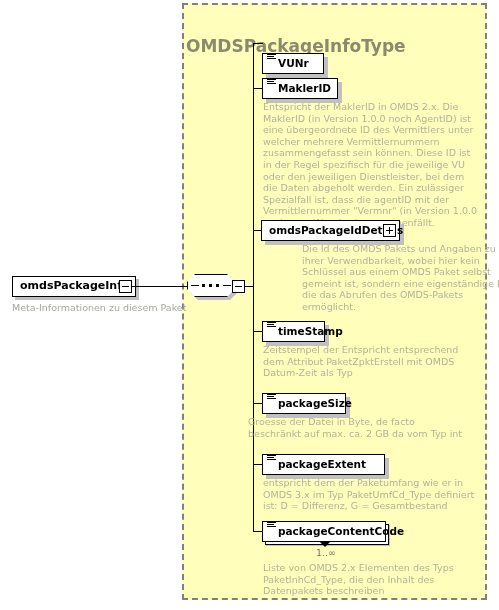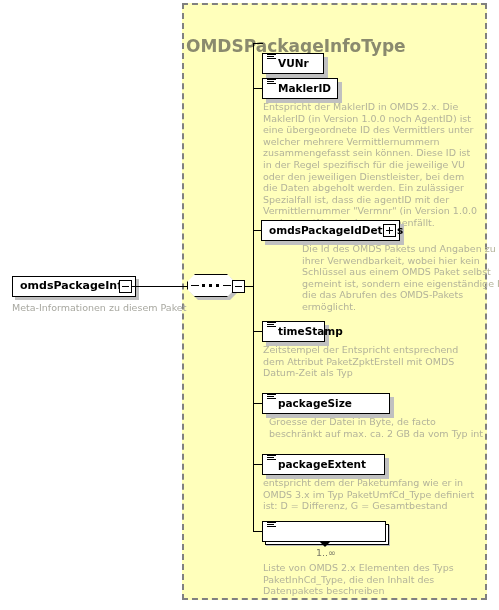--- a/index.html
+++ b/index.html
@@ -341,31 +341,31 @@
   <div class="body"></div>
   <div class="glyph">
       <i></i>
       <i></i>
       <i></i>
     </div>
   <div class="label">timeStamp</div>
 </div>
 <div class="doc" style="left:263px; top:344px; width:216px;">Zeitstempel der Entspricht entsprechend dem Attribut PaketZpktErstell mit OMDS Datum-Zeit als Typ</div>
 
-<div class="el" style="left:262px; top:393px; width:84px;padding-left:44px;">
+<div class="el" style="left:262px; top:393px; width:84px;">
   <div class="shadow"></div>
   <div class="body"></div>
   <div class="glyph">
       <i></i>
       <i></i>
       <i></i>
     </div>
   <div class="label">packageSize</div>
 </div>
-<div class="doc" style="left:269px; top:416px; width:216px;">Groesse der Datei in Byte, de facto beschränkt auf max. ca. 2 GB da vom Typ int</div>
+<div class="doc" style="left:248px; top:416px; width:216px;">Groesse der Datei in Byte, de facto beschränkt auf max. ca. 2 GB da vom Typ int</div>
 
 <div class="el" style="left:262px; top:454px; width:96px;padding-left:27px;">
   <div class="shadow"></div>
   <div class="body"></div>
   <div class="glyph">
       <i></i>
       <i></i>
       <i></i>
     </div>
   <div class="label">packageExtent</div>
@@ -374,18 +374,19 @@
 
 <div class="el repeat" style="left:262px; top:521px; width:124px;">
   <div class="shadow"></div>
   <div class="body2"></div>
   <div class="body"></div>
   <div class="glyph">
       <i></i>
       <i></i>
       <i></i>
     </div>
+  <div class="label">packageContentCode</div>
 </div>
 <div class="card-mark" style="left:320px; top:542px;">
   <div class="chev"></div>
 </div>
 <div class="card-label" style="left:316px; top:547px;">1..∞</div>
 <div class="doc" style="left:263px; top:562px; width:216px;">Liste von OMDS 2.x Elementen des Typs PaketInhCd_Type, die den Inhalt des Datenpakets beschreiben</div>
 
 </body></html>

